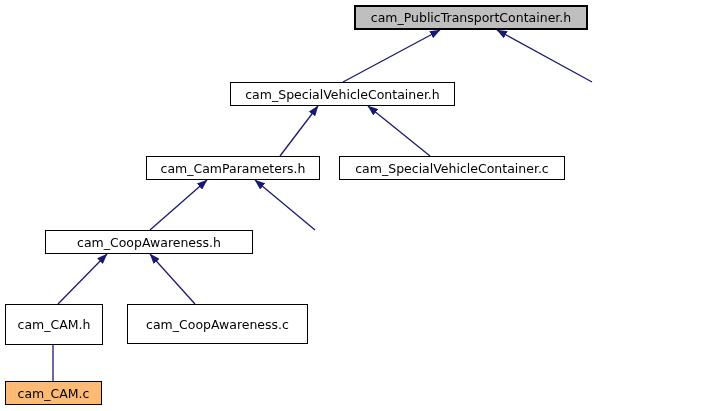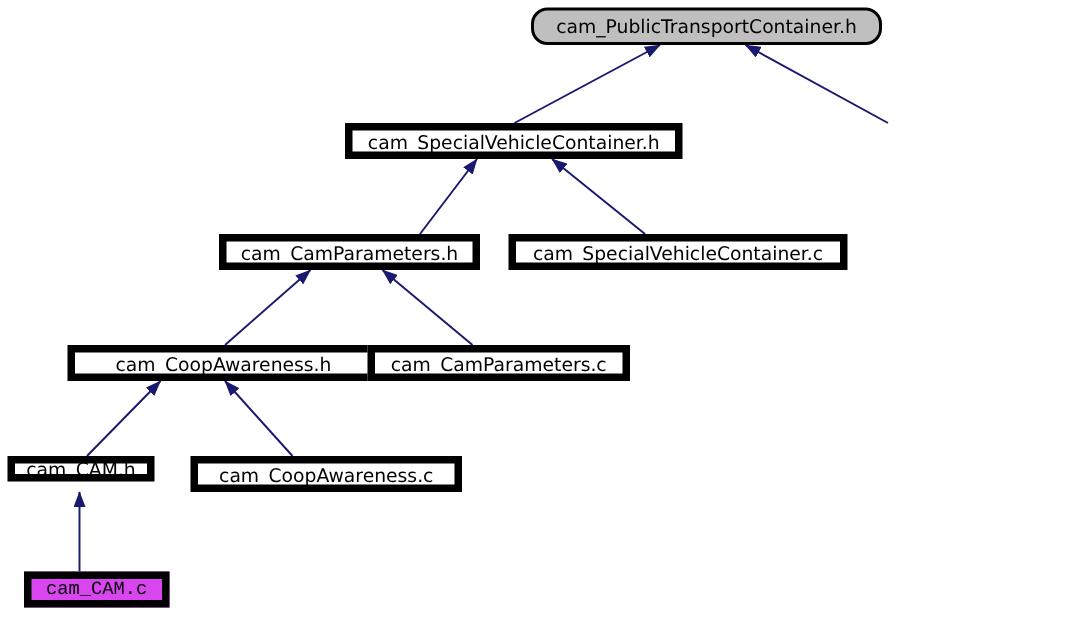--- a/index.html
+++ b/index.html
@@ -19,35 +19,34 @@
     position: absolute;
     left: 0;
     top: 0;
     width: 716px;
     height: 411px;
     pointer-events: none;
   }
   .node {
     position: absolute;
     box-sizing: border-box;
-    border: 5px solid #0f172a;
+    border: 1px solid #0f172a;
     background: #ffffff;
     color: #000000;
     font-size: 12.5px;
     text-align: center;
     white-space: nowrap;
     display: flex;
     align-items: center;
     justify-content: center;
     cursor: pointer;
   }
   .node.highlighted {
     border-width: 2px;
     cursor: default;
-    border-radius: 11px;
   }
 </style>
 </head>
 <body>
 
 <div class="canvas">
 
   <svg class="edges-svg" viewBox="0 0 716 411" xmlns="http://www.w3.org/2000/svg">
     <defs>
       <marker id="arrowhead" markerUnits="userSpaceOnUse" markerWidth="11" markerHeight="8" refX="10" refY="4" orient="auto">
@@ -65,18 +64,17 @@
         <line x1="195" y1="304" x2="150" y2="254" stroke="#191970" stroke-width="1.3" marker-end="url(#arrowhead)"></line>
         <line x1="53" y1="381" x2="53" y2="328" stroke="#191970" stroke-width="1.3" marker-end="url(#arrowhead)"></line>
       </g>
   </svg>
 
   <div class="node highlighted" style="left: 354px; top: 5px; width: 234px; height: 25px; border-color: rgb(0, 0, 0); background: rgb(191, 191, 191);">cam_PublicTransportContainer.h</div>
   <div class="node" style="left: 230px; top: 82px; width: 225px; height: 24px; border-color: rgb(0, 0, 0); background: rgb(255, 255, 255);">cam_SpecialVehicleContainer.h</div>
   <div class="node" style="left: 146px; top: 156px; width: 174px; height: 24px; border-color: rgb(0, 0, 0); background: rgb(255, 255, 255);">cam_CamParameters.h</div>
   <div class="node" style="left: 339px; top: 156px; width: 226px; height: 24px; border-color: rgb(0, 0, 0); background: rgb(255, 255, 255); text-align: center;">cam_SpecialVehicleContainer.c</div>
   <div class="node" style="left: 45px; top: 230px; width: 208px; height: 24px; border-color: rgb(0, 0, 0); background: rgb(255, 255, 255);">cam_CoopAwareness.h</div>
-  <div class="node" style="left: 245px; top: 230px; width: 175px; height: 24px; border-color: rgb(0, 0, 0); background: rgb(255, 255, 255);">cam_CamParameters.c</div>
-  <div class="node" style="left: 5px; top: 304px; width: 98px; height: 17px; border-color: rgb(0, 0, 0); background: rgb(255, 255, 255);">cam_CAM.h</div>
-  <div class="node" style="left: 127px; top: 304px; width: 181px; height: 24px; border-color: rgb(0, 0, 0); background: rgb(255, 255, 255);">cam_CoopAwareness.c</div>
-  <div class="node" style="left: 16px; top: 381px; width: 97px; height: 24px; border-color: rgb(0, 0, 0); background: #d946ef; font-family: Liberation Mono, monospace;">cam_CAM.c</div>
+  <div class="node" style="left: 5px; top: 304px; width: 98px; height: 41px; border-color: rgb(0, 0, 0); background: rgb(255, 255, 255);">cam_CAM.h</div>
+  <div class="node" style="left: 127px; top: 304px; width: 181px; height: 40px; border-color: rgb(0, 0, 0); background: rgb(255, 255, 255);">cam_CoopAwareness.c</div>
+  <div class="node" style="left: 5px; top: 381px; width: 97px; height: 24px; border-color: rgb(0, 0, 0); background: #fdba74;">cam_CAM.c</div>
 
 </div>
 
 </body></html>

